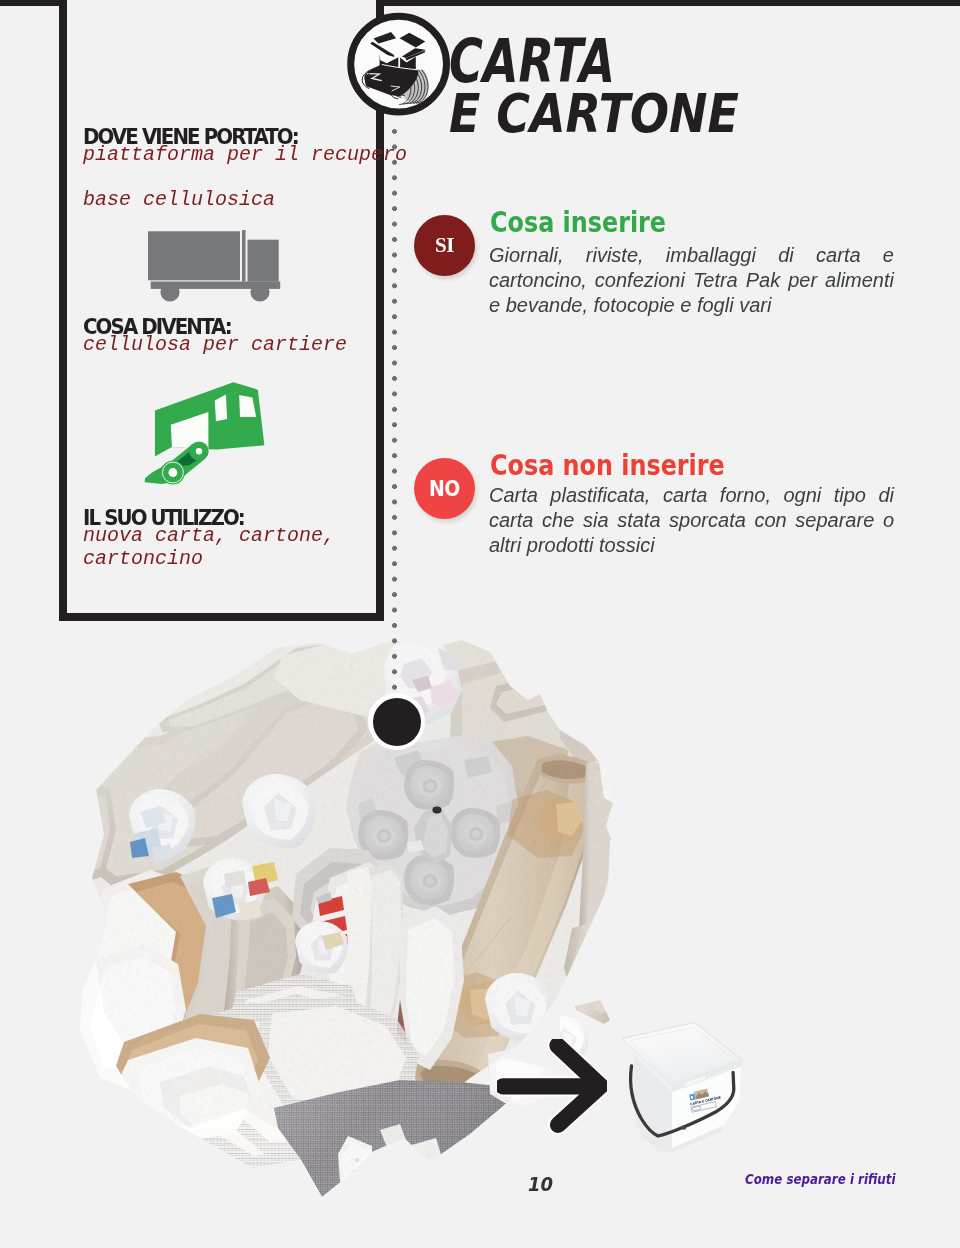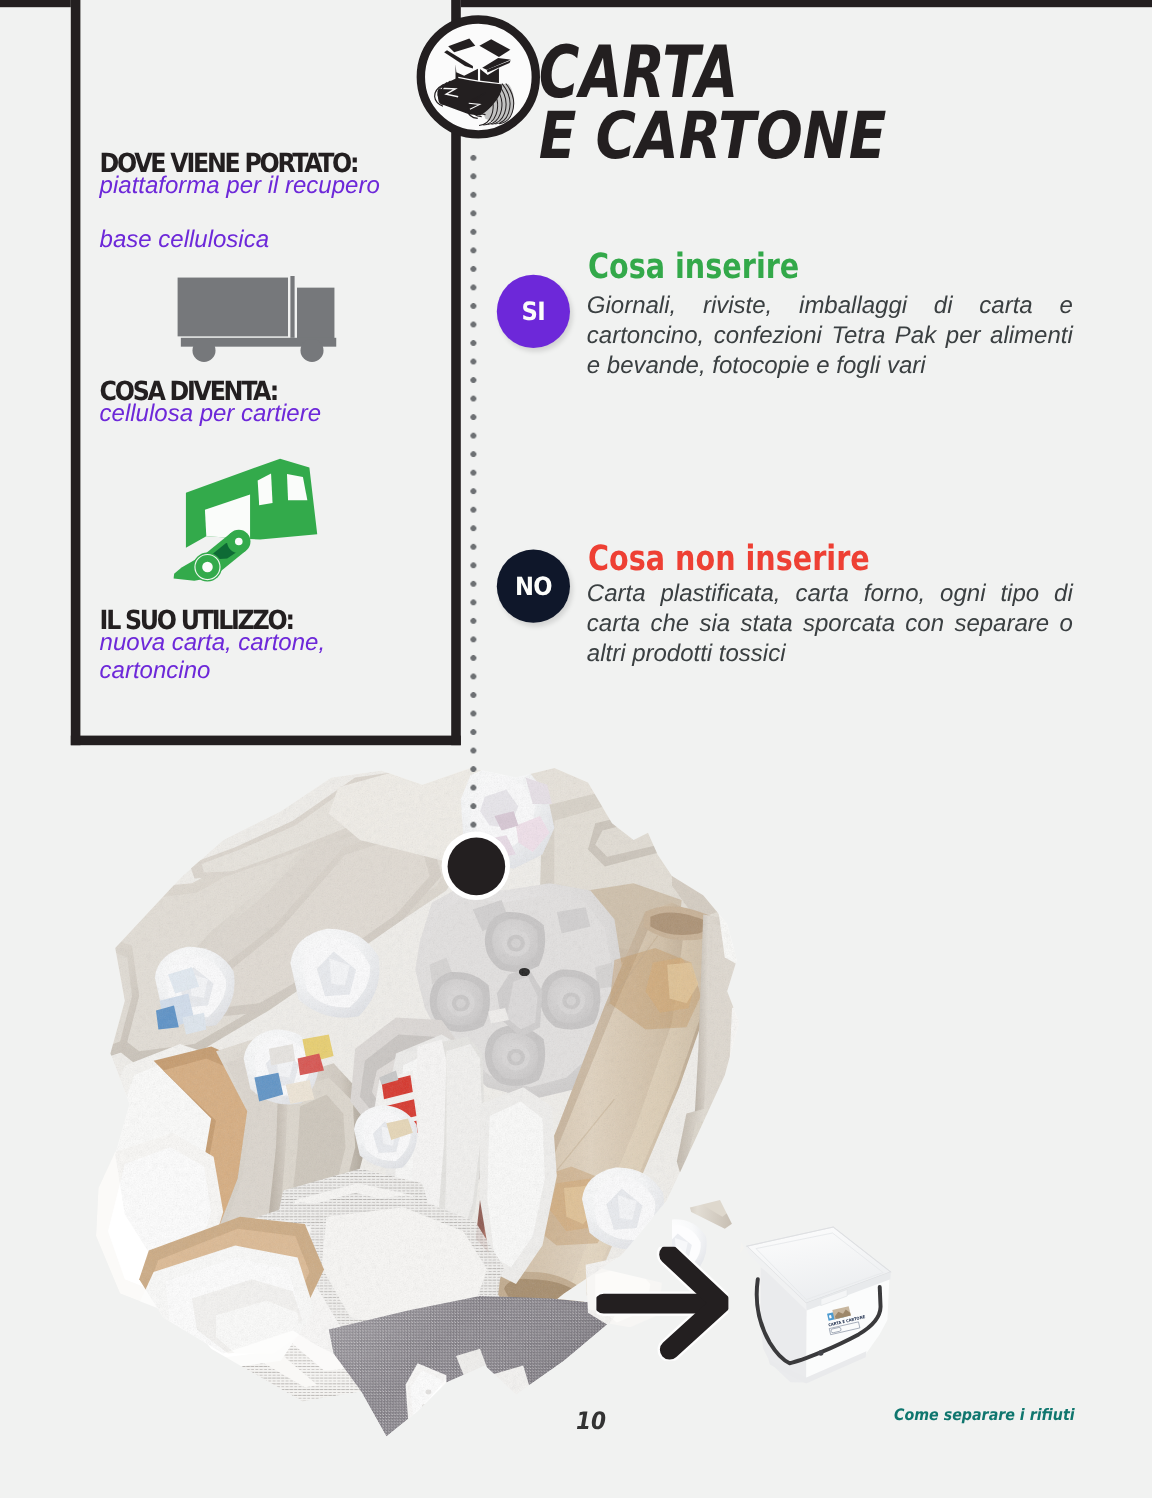--- a/index.html
+++ b/index.html
@@ -11,53 +11,53 @@
   
   .top-rule{position:absolute;left:0;top:0;width:960px;height:6px;background:#231f20;}
 
   
   .info-card{position:absolute;left:59px;top:0px;width:325px;height:621px;
              border:8.5px solid #231f20;border-top:0;box-sizing:border-box;background:#f1f2f1;}
 
   
   .hd{position:absolute;font-family:"DejaVu Sans Condensed","DejaVu Sans",sans-serif;font-weight:700;
       color:#231f20;letter-spacing:-0.2px;white-space:nowrap;}
-  .bd{position:absolute;font-family:Liberation Sans, sans-serif;font-style:italic;
-      font-weight:300;color:#6d28d9;}
+  .bd{position:absolute;font-family:Liberation Mono, monospace;font-style:italic;
+      font-weight:300;color:#7f1d1d;}
 
   
   .dots{position:absolute;left:391.5px;top:129px;width:5px;height:562px;
         background-image:radial-gradient(circle at 2.5px 2.5px,#6d7073 2.2px,rgba(0,0,0,0) 2.6px);
         background-size:5px 15.45px;background-repeat:repeat-y;}
   .dot-end{position:absolute;left:368px;top:693px;width:57px;height:57px;border-radius:50%;
            background:#fff;}
   .dot-end i{position:absolute;left:4.5px;top:4.5px;width:48px;height:48px;border-radius:50%;
              background:#231f20;display:block;}
 
   
   .badge{position:absolute;width:61px;height:61px;border-radius:50%;color:#fcfdfa;
          display:flex;align-items:center;justify-content:center;
          font-family:"DejaVu Sans Condensed","DejaVu Sans",sans-serif;font-weight:700;font-size:21px;
          letter-spacing:-0.5px;}
-  .badge.si{left:414px;top:229px;background:#6d28d9;box-shadow:2px 3px 4px rgba(0,0,0,0.13);}
-  .badge.no{left:414px;top:458px;background:#0f172a;box-shadow:2px 3px 4px rgba(0,0,0,0.13);}
+  .badge.si{left:414px;top:215px;background:#7f1d1d;box-shadow:2px 3px 4px rgba(0,0,0,0.13);font-family:Liberation Serif, serif;}
+  .badge.no{left:414px;top:458px;background:#ef4444;box-shadow:2px 3px 4px rgba(0,0,0,0.13);}
 
   .sect-title{position:absolute;font-family:"DejaVu Sans Condensed","DejaVu Sans",sans-serif;
               font-weight:700;font-size:29px;transform:scaleX(0.915);transform-origin:left top;
               white-space:nowrap;}
   .sect-title.green{color:#33a94a;}
   .sect-title.red{color:#ee4034;}
   .sect-body{position:absolute;font-family:Liberation Sans, sans-serif;
              font-style:italic;color:#3a3f41;font-size:20px;
              line-height:25px;text-align:justify;}
 
   .pagenum{position:absolute;font-family:"DejaVu Sans Condensed","DejaVu Sans",sans-serif;
-           font-weight:700;font-style:italic;font-size:19px;color:#333;}
+           font-weight:700;font-style:italic;font-size:19px;color:#333;margin-left:48px;}
   .footer{position:absolute;font-family:"DejaVu Sans Condensed","DejaVu Sans",sans-serif;
-          font-weight:700;font-style:italic;font-size:13.2px;color:#0f766e;}
+          font-weight:700;font-style:italic;font-size:13.2px;color:#4c1d95;}
 
   
   #h1{left:83px;top:124px;font-size:22px;letter-spacing:-1.9px;}
   #b1{left:83px;top:144px;font-size:20px;line-height:22.6px;}
   .truck{position:absolute;left:146px;top:228px;width:136px;height:78px;}
   #h2{left:83px;top:314px;font-size:22px;letter-spacing:-1.9px;}
   #b2{left:83px;top:334px;font-size:20px;line-height:22.6px;}
   .mill{position:absolute;left:140px;top:380px;width:150px;height:115px;}
   #h3{left:83px;top:505px;font-size:22px;letter-spacing:-1.9px;}
   #b3{left:83px;top:525px;font-size:20px;line-height:22.6px;}

